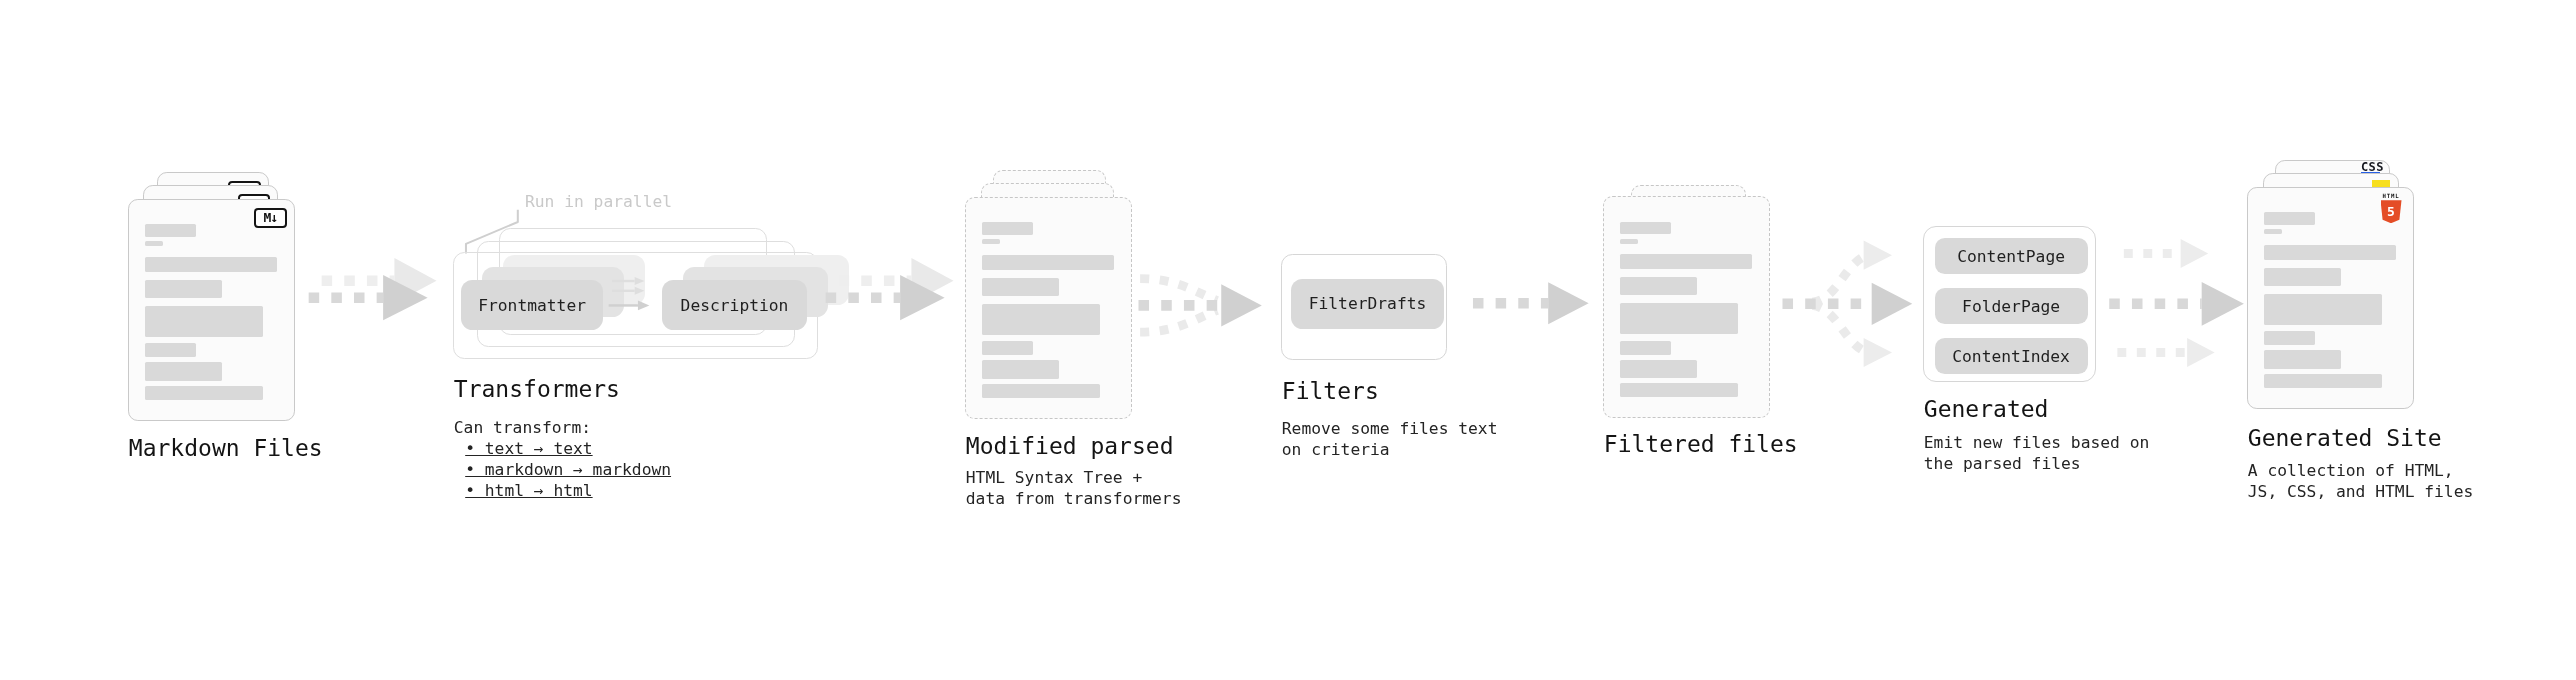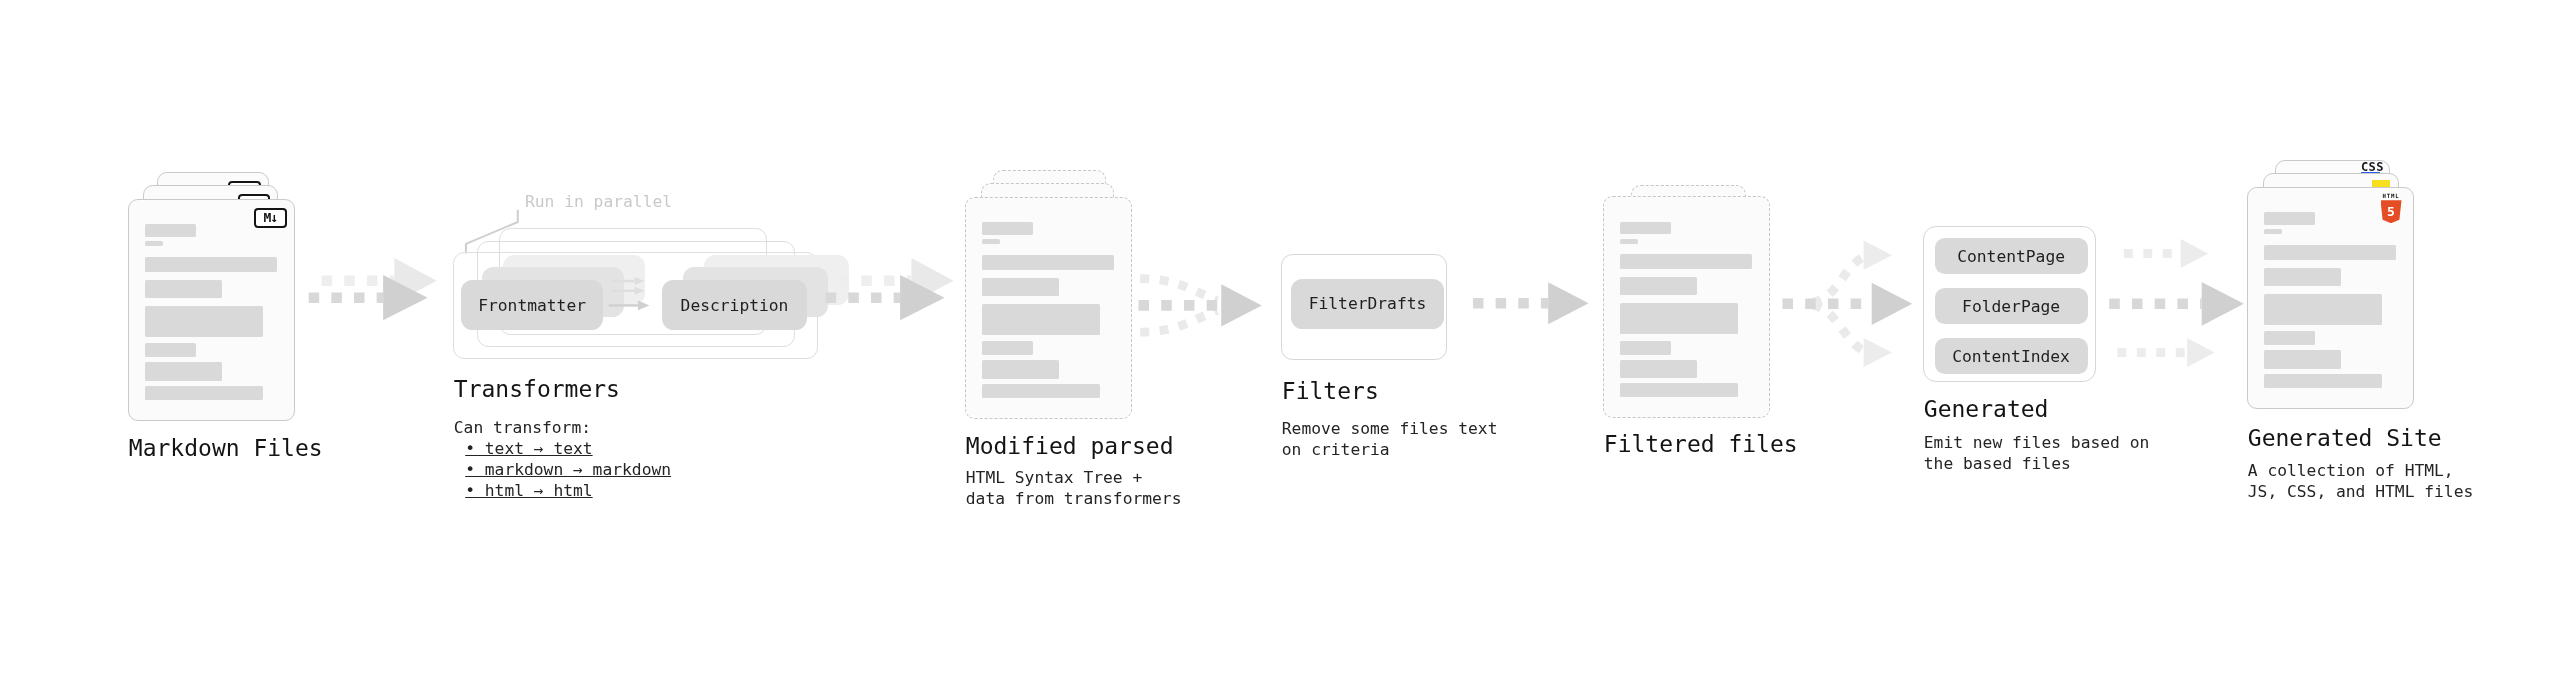--- a/index.html
+++ b/index.html
@@ -227,21 +227,21 @@
     <div class="frame" style="left:0;top:226px;width:173px;height:156px;border-radius:13px">
       <div class="emit-pills">
         <div class="emit-pill">ContentPage</div>
         <div class="emit-pill">FolderPage</div>
         <div class="emit-pill">ContentIndex</div>
       </div>
     </div>
     <div class="stage-title" style="top:396px">Generated</div>
     <div class="stage-sub" style="top:432px">
       <div>Emit new files based on</div>
-      <div>the based files</div>
+      <div>the parsed files</div>
     </div>
   </div>
 
   <svg style="left:2106px;top:234px" width="146" height="138" viewBox="0 0 180 170">
     <path d="M22 24 H92" stroke="#ececec" stroke-width="11" stroke-dasharray="11 13" fill="none"></path>
     <polygon points="92,6 92,42 126,24" fill="#ececec"></polygon>
     <path d="M4 86 H118" stroke="#d8d8d8" stroke-width="13" stroke-dasharray="13 15" fill="none"></path>
     <polygon points="118,59 118,113 170,86" fill="#d0d0d0"></polygon>
     <path d="M14 146 H100" stroke="#ececec" stroke-width="11" stroke-dasharray="11 13" fill="none"></path>
     <polygon points="100,128 100,164 134,146" fill="#ececec"></polygon>

